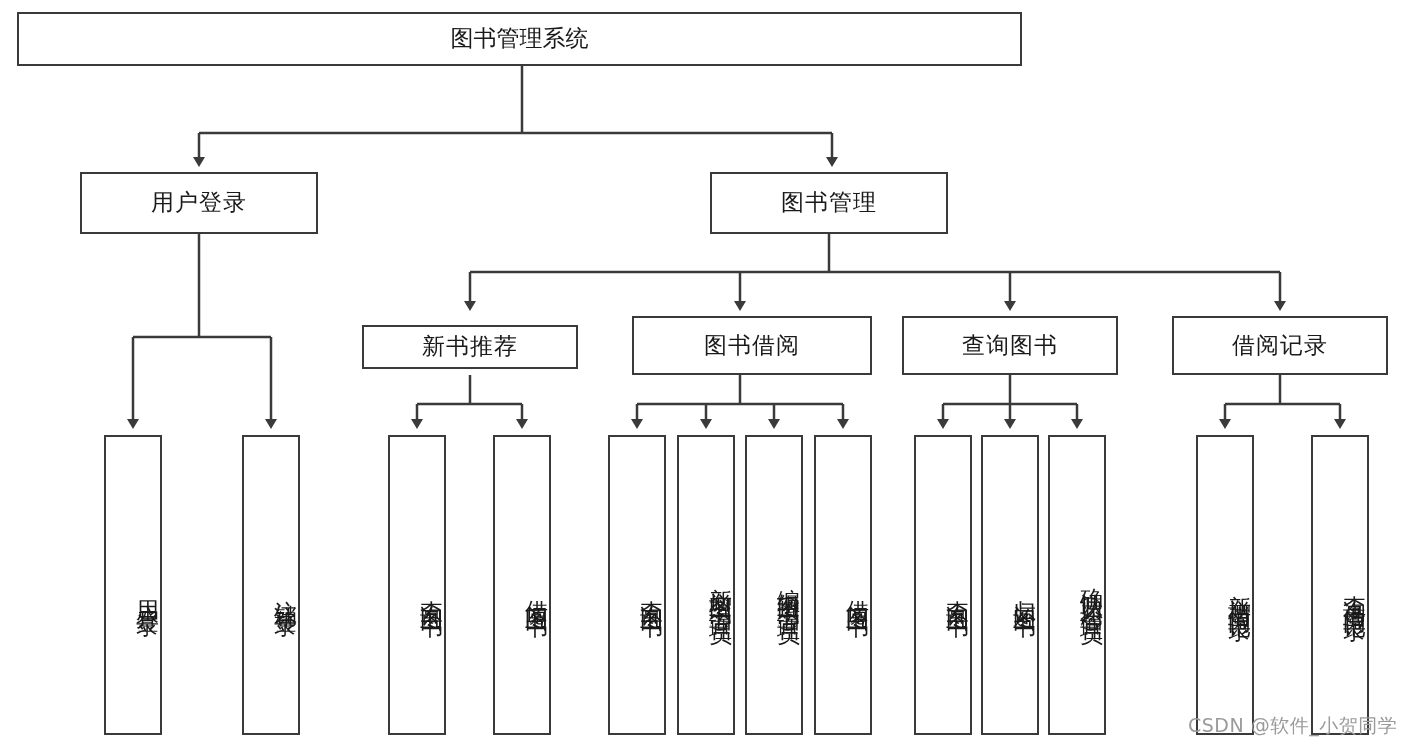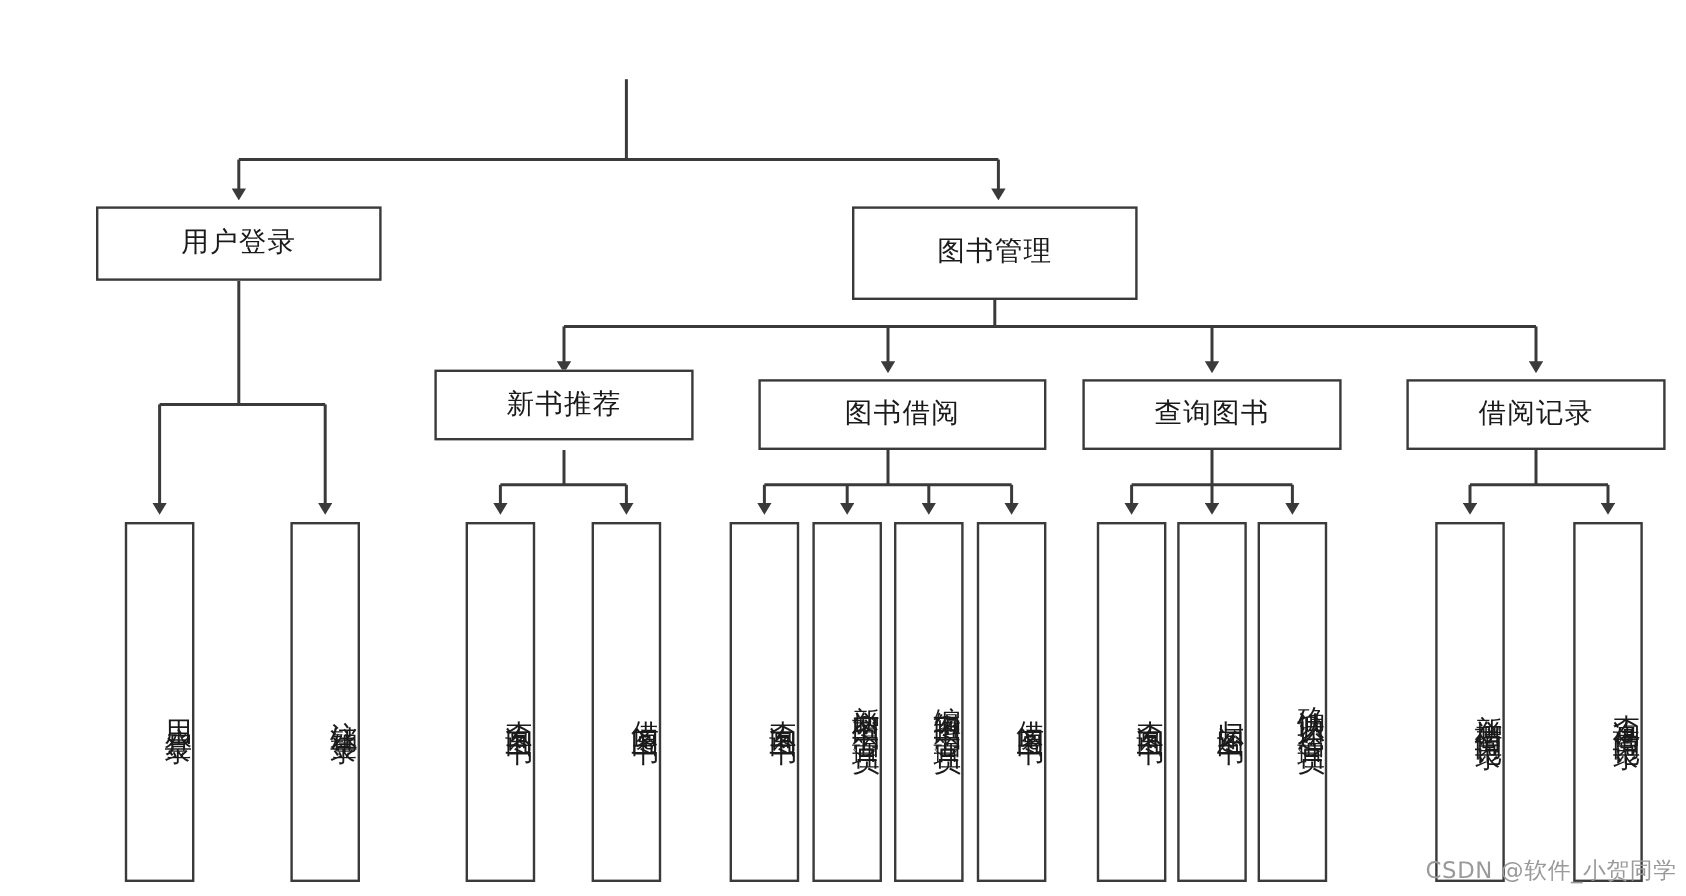--- a/index.html
+++ b/index.html
@@ -113,30 +113,33 @@
       <path d="M1010,404 L1010,420" marker-end="url(#arrow)"></path>
       <path d="M1077,404 L1077,420" marker-end="url(#arrow)"></path>
 
       <path d="M1280,375 L1280,404"></path>
       <path d="M1225,404 L1340,404"></path>
       <path d="M1225,404 L1225,420" marker-end="url(#arrow)"></path>
       <path d="M1340,404 L1340,420" marker-end="url(#arrow)"></path>
     </g>
   </svg>
 
+  <div class="node-box root-node" style="left:17px;top:12px;width:1005px;height:54px;">
+    <span>图书管理系统</span>
+  </div>
 
   <div class="node-box horizontal" style="left:80px;top:172px;width:238px;height:62px;">
     <span>用户登录</span>
   </div>
 
-  <div class="node-box horizontal" style="left:710px;top:172px;width:238px;height:78px;">
+  <div class="node-box horizontal" style="left:710px;top:172px;width:238px;height:62px;">
     <span>图书管理</span>
   </div>
 
-  <div class="node-box horizontal" style="left:362px;top:308px;width:216px;height:59px;">
+  <div class="node-box horizontal" style="left:362px;top:325px;width:216px;height:44px;">
     <span>新书推荐</span>
   </div>
 
   <div class="node-box horizontal" style="left:632px;top:316px;width:240px;height:59px;">
     <span>图书借阅</span>
   </div>
 
   <div class="node-box horizontal" style="left:902px;top:316px;width:216px;height:59px;">
     <span>查询图书</span>
   </div>

